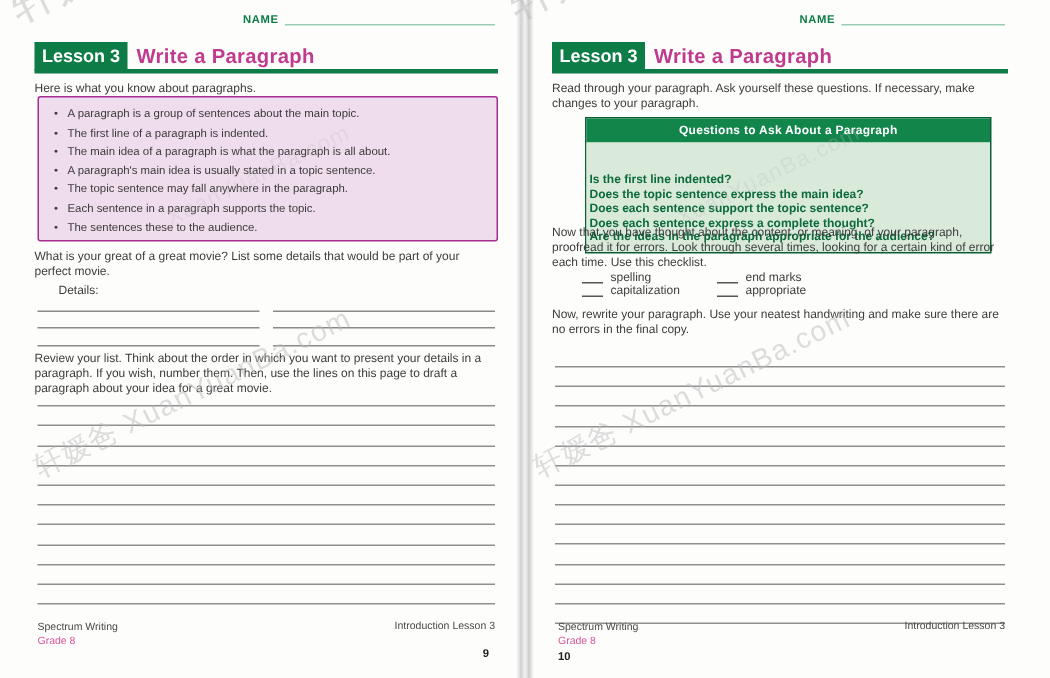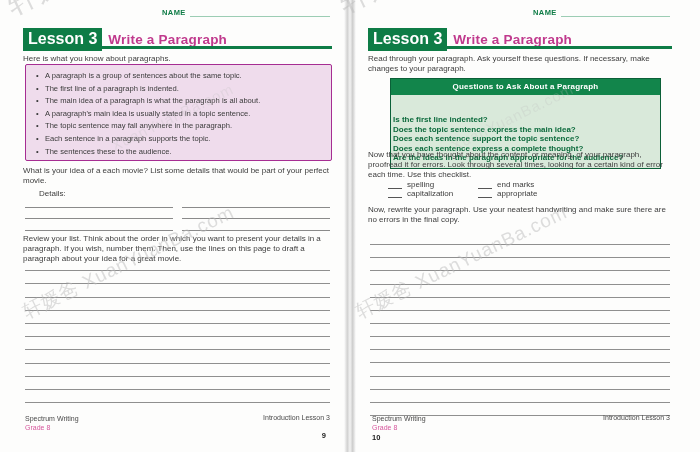--- a/index.html
+++ b/index.html
@@ -17,21 +17,21 @@
     opacity:.75;
   }
   p{margin:0;}
   
   .name-row{position:absolute;left:0;right:2px;display:flex;align-items:flex-end;}
   .page-left .name-row{top:9px;left:139px;}
   .page-right .name-row{top:9px;left:165px;}
   .name-label{font-size:7.5px;font-weight:bold;color:var(--green-dark);letter-spacing:.4px;line-height:8px;}
   .name-line{flex:1;border-bottom:1.3px solid var(--name-line);margin-left:4px;height:7px;}
   .lesson-row{position:absolute;top:28px;left:0;display:flex;align-items:center;gap:6px;white-space:nowrap;}
-  .lesson-badge{background:var(--green-dark);color:#ffffff;font-weight:bold;font-size:16px;padding:2px 5px 3px;}
+  .lesson-badge{background:var(--green-dark);color:#ffffff;font-weight:bold;font-size:12px;padding:2px 5px 3px;}
   .lesson-title{color:var(--magenta);font-size:13.5px;font-weight:600;letter-spacing:.2px;}
   .title-rule{position:absolute;top:46px;left:0;right:0;height:2.5px;background:var(--green-dark);}
   .body-text{font-size:8px;line-height:9.8px;color:var(--body-text);}
   
   .intro-left{position:absolute;top:54px;left:0;right:0;}
   .know-box{
     position:absolute;top:64px;left:2px;right:0;height:97px;box-sizing:border-box;
     background:var(--purple-bg);border:1.6px solid var(--purple-border);border-radius:2px;
     padding:5px 8px 0 10px;
   }
@@ -94,21 +94,21 @@
       <span class="lesson-badge">Lesson 3</span>
       <span class="lesson-title">Write a Paragraph</span>
     </div>
     <div class="title-rule"></div>
     <p class="body-text intro-left">Here is what you know about paragraphs.</p>
 
     <div class="know-box">
       <div id="know-list">
           <div class="bullet-row">
             <span class="bullet-dot">•</span>
-            <span>A paragraph is a group of sentences about the same topic.</span>
+            <span>A paragraph is a group of sentences about the main topic.</span>
           </div>
           <div class="bullet-row">
             <span class="bullet-dot">•</span>
             <span>The first line of a paragraph is indented.</span>
           </div>
           <div class="bullet-row">
             <span class="bullet-dot">•</span>
             <span>The main idea of a paragraph is what the paragraph is all about.</span>
           </div>
           <div class="bullet-row">
@@ -123,21 +123,21 @@
             <span class="bullet-dot">•</span>
             <span>Each sentence in a paragraph supports the topic.</span>
           </div>
           <div class="bullet-row">
             <span class="bullet-dot">•</span>
             <span>The sentences these to the audience.</span>
           </div>
         </div>
     </div>
 
-    <p class="body-text movie-prompt">What is your idea of a each movie? List some details that would be part of your perfect movie.</p>
+    <p class="body-text movie-prompt">What is your great of a great movie? List some details that would be part of your perfect movie.</p>
     <p class="body-text details-label">Details:</p>
     <div class="details-grid" id="details-grid">
         <div class="details-cell"></div>
         <div class="details-cell"></div>
         <div class="details-cell"></div>
         <div class="details-cell"></div>
         <div class="details-cell"></div>
         <div class="details-cell"></div>
       </div>
 

